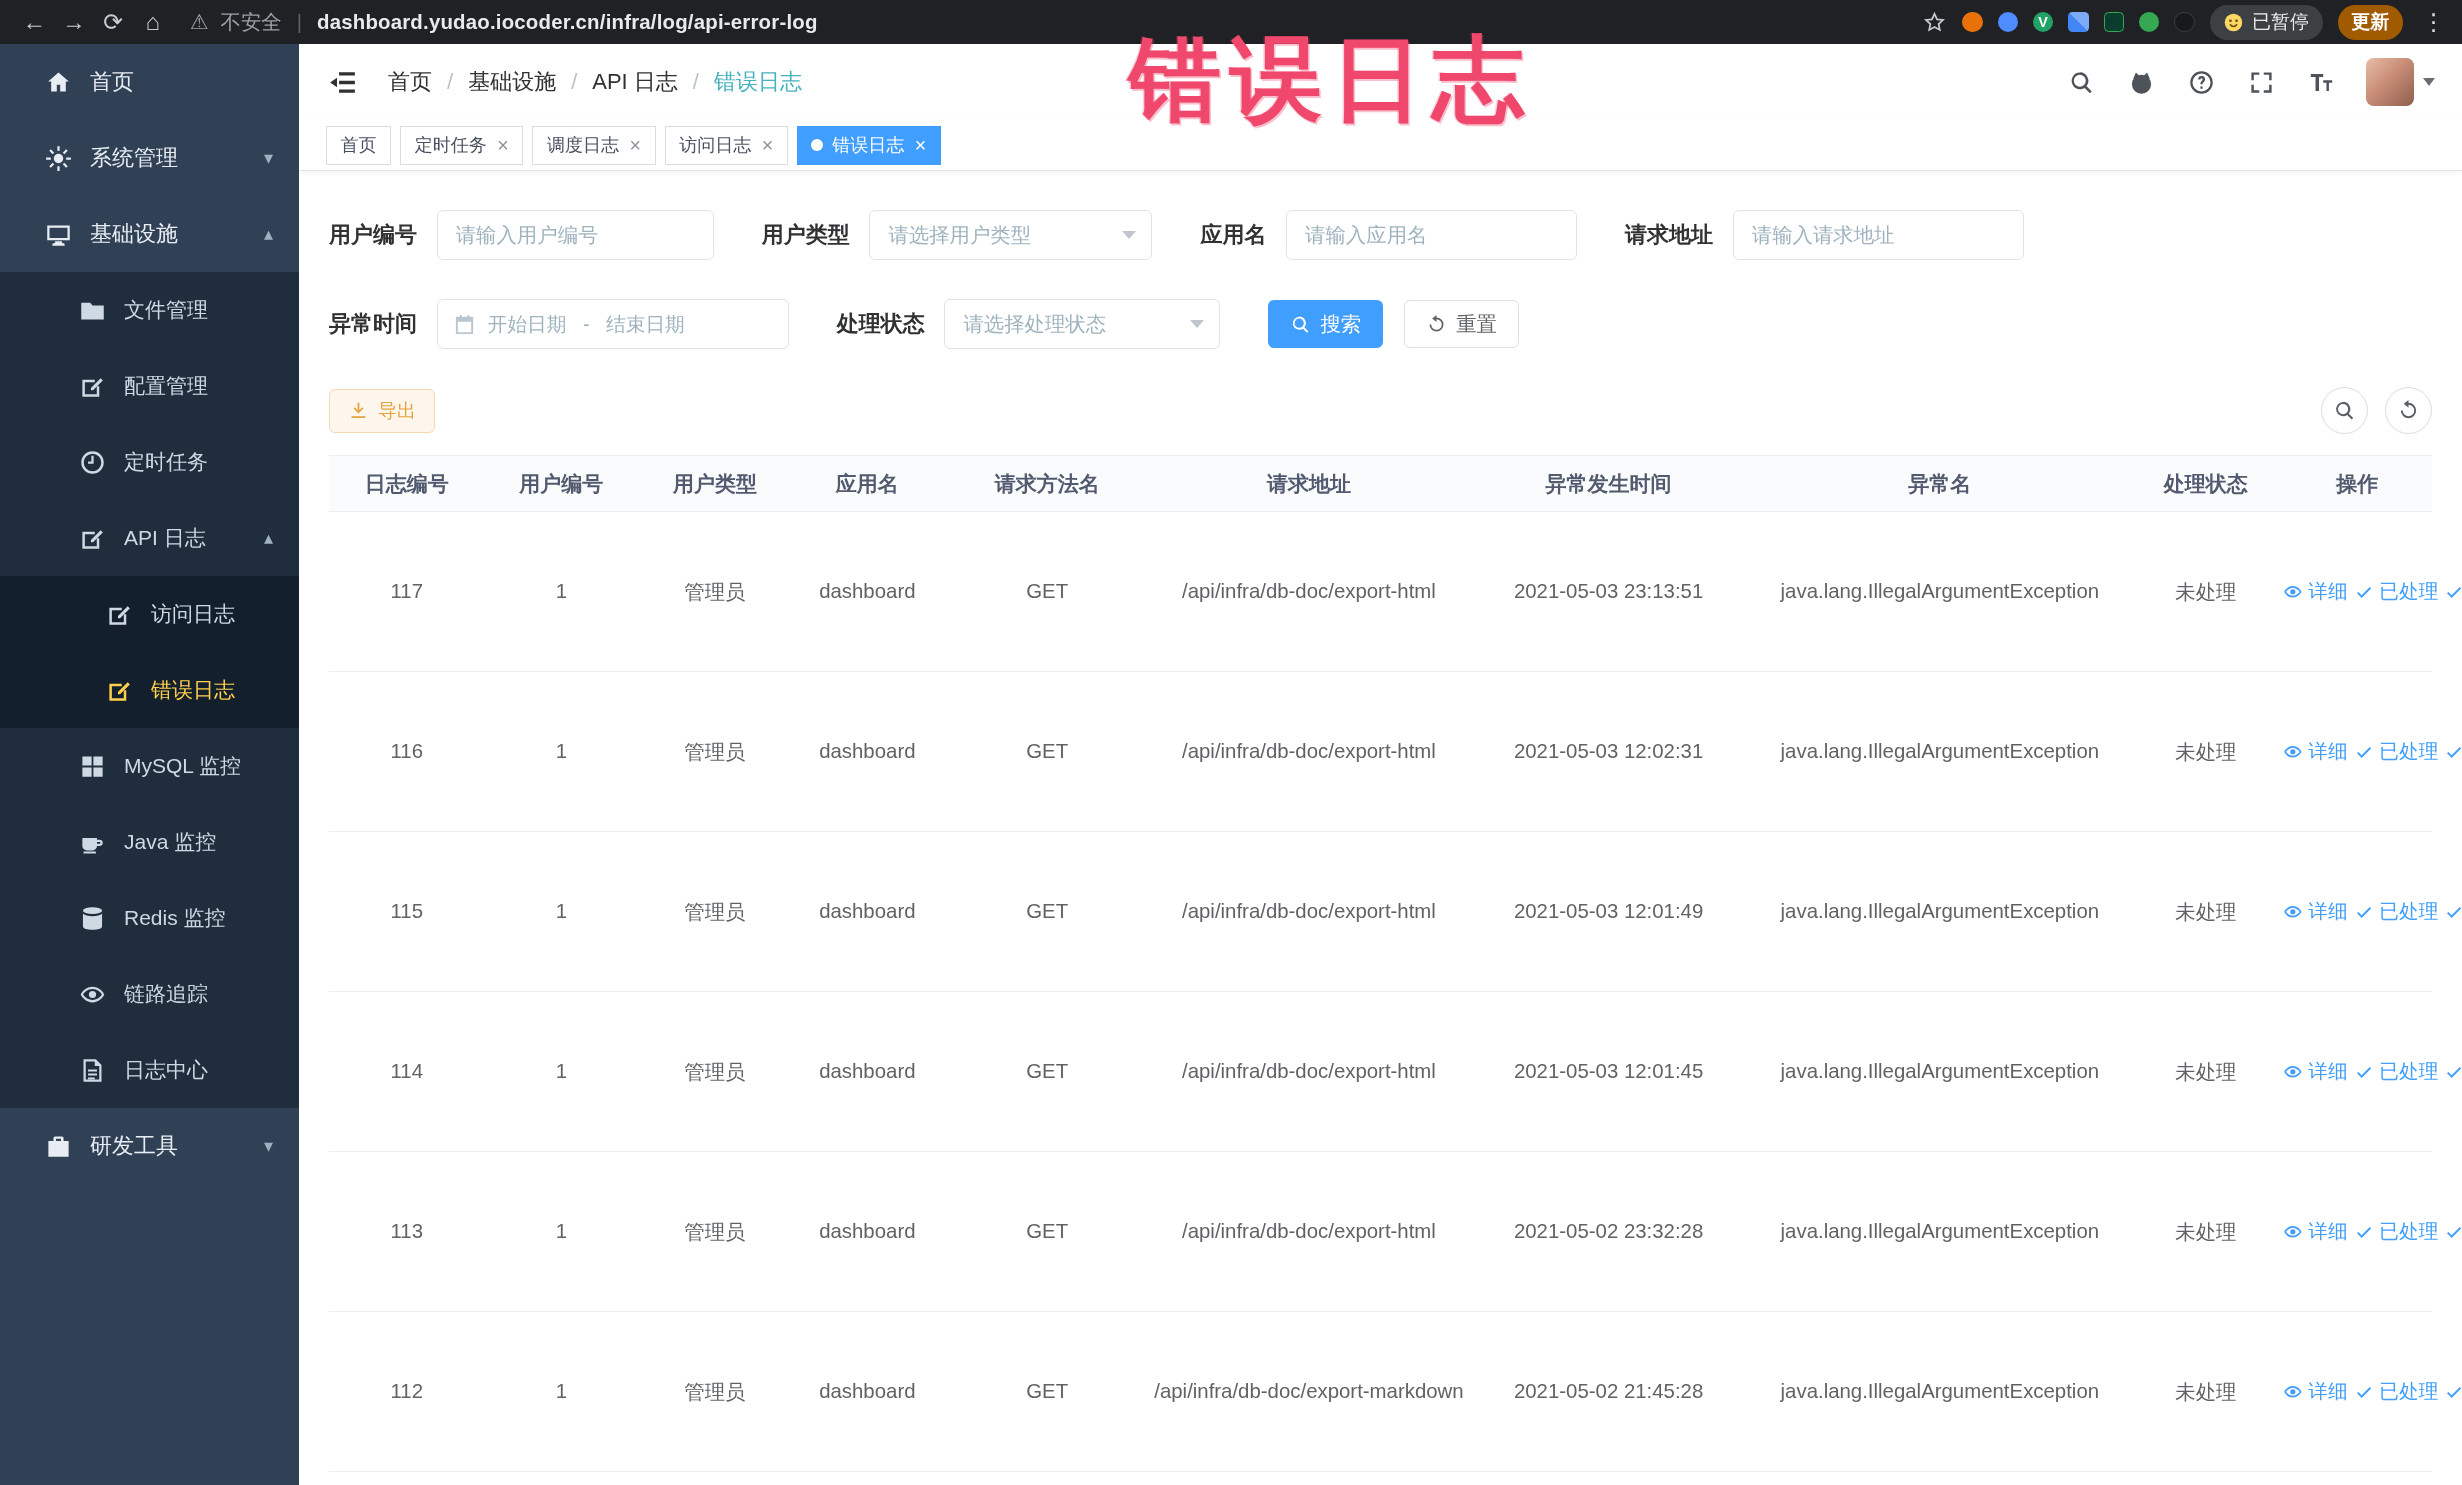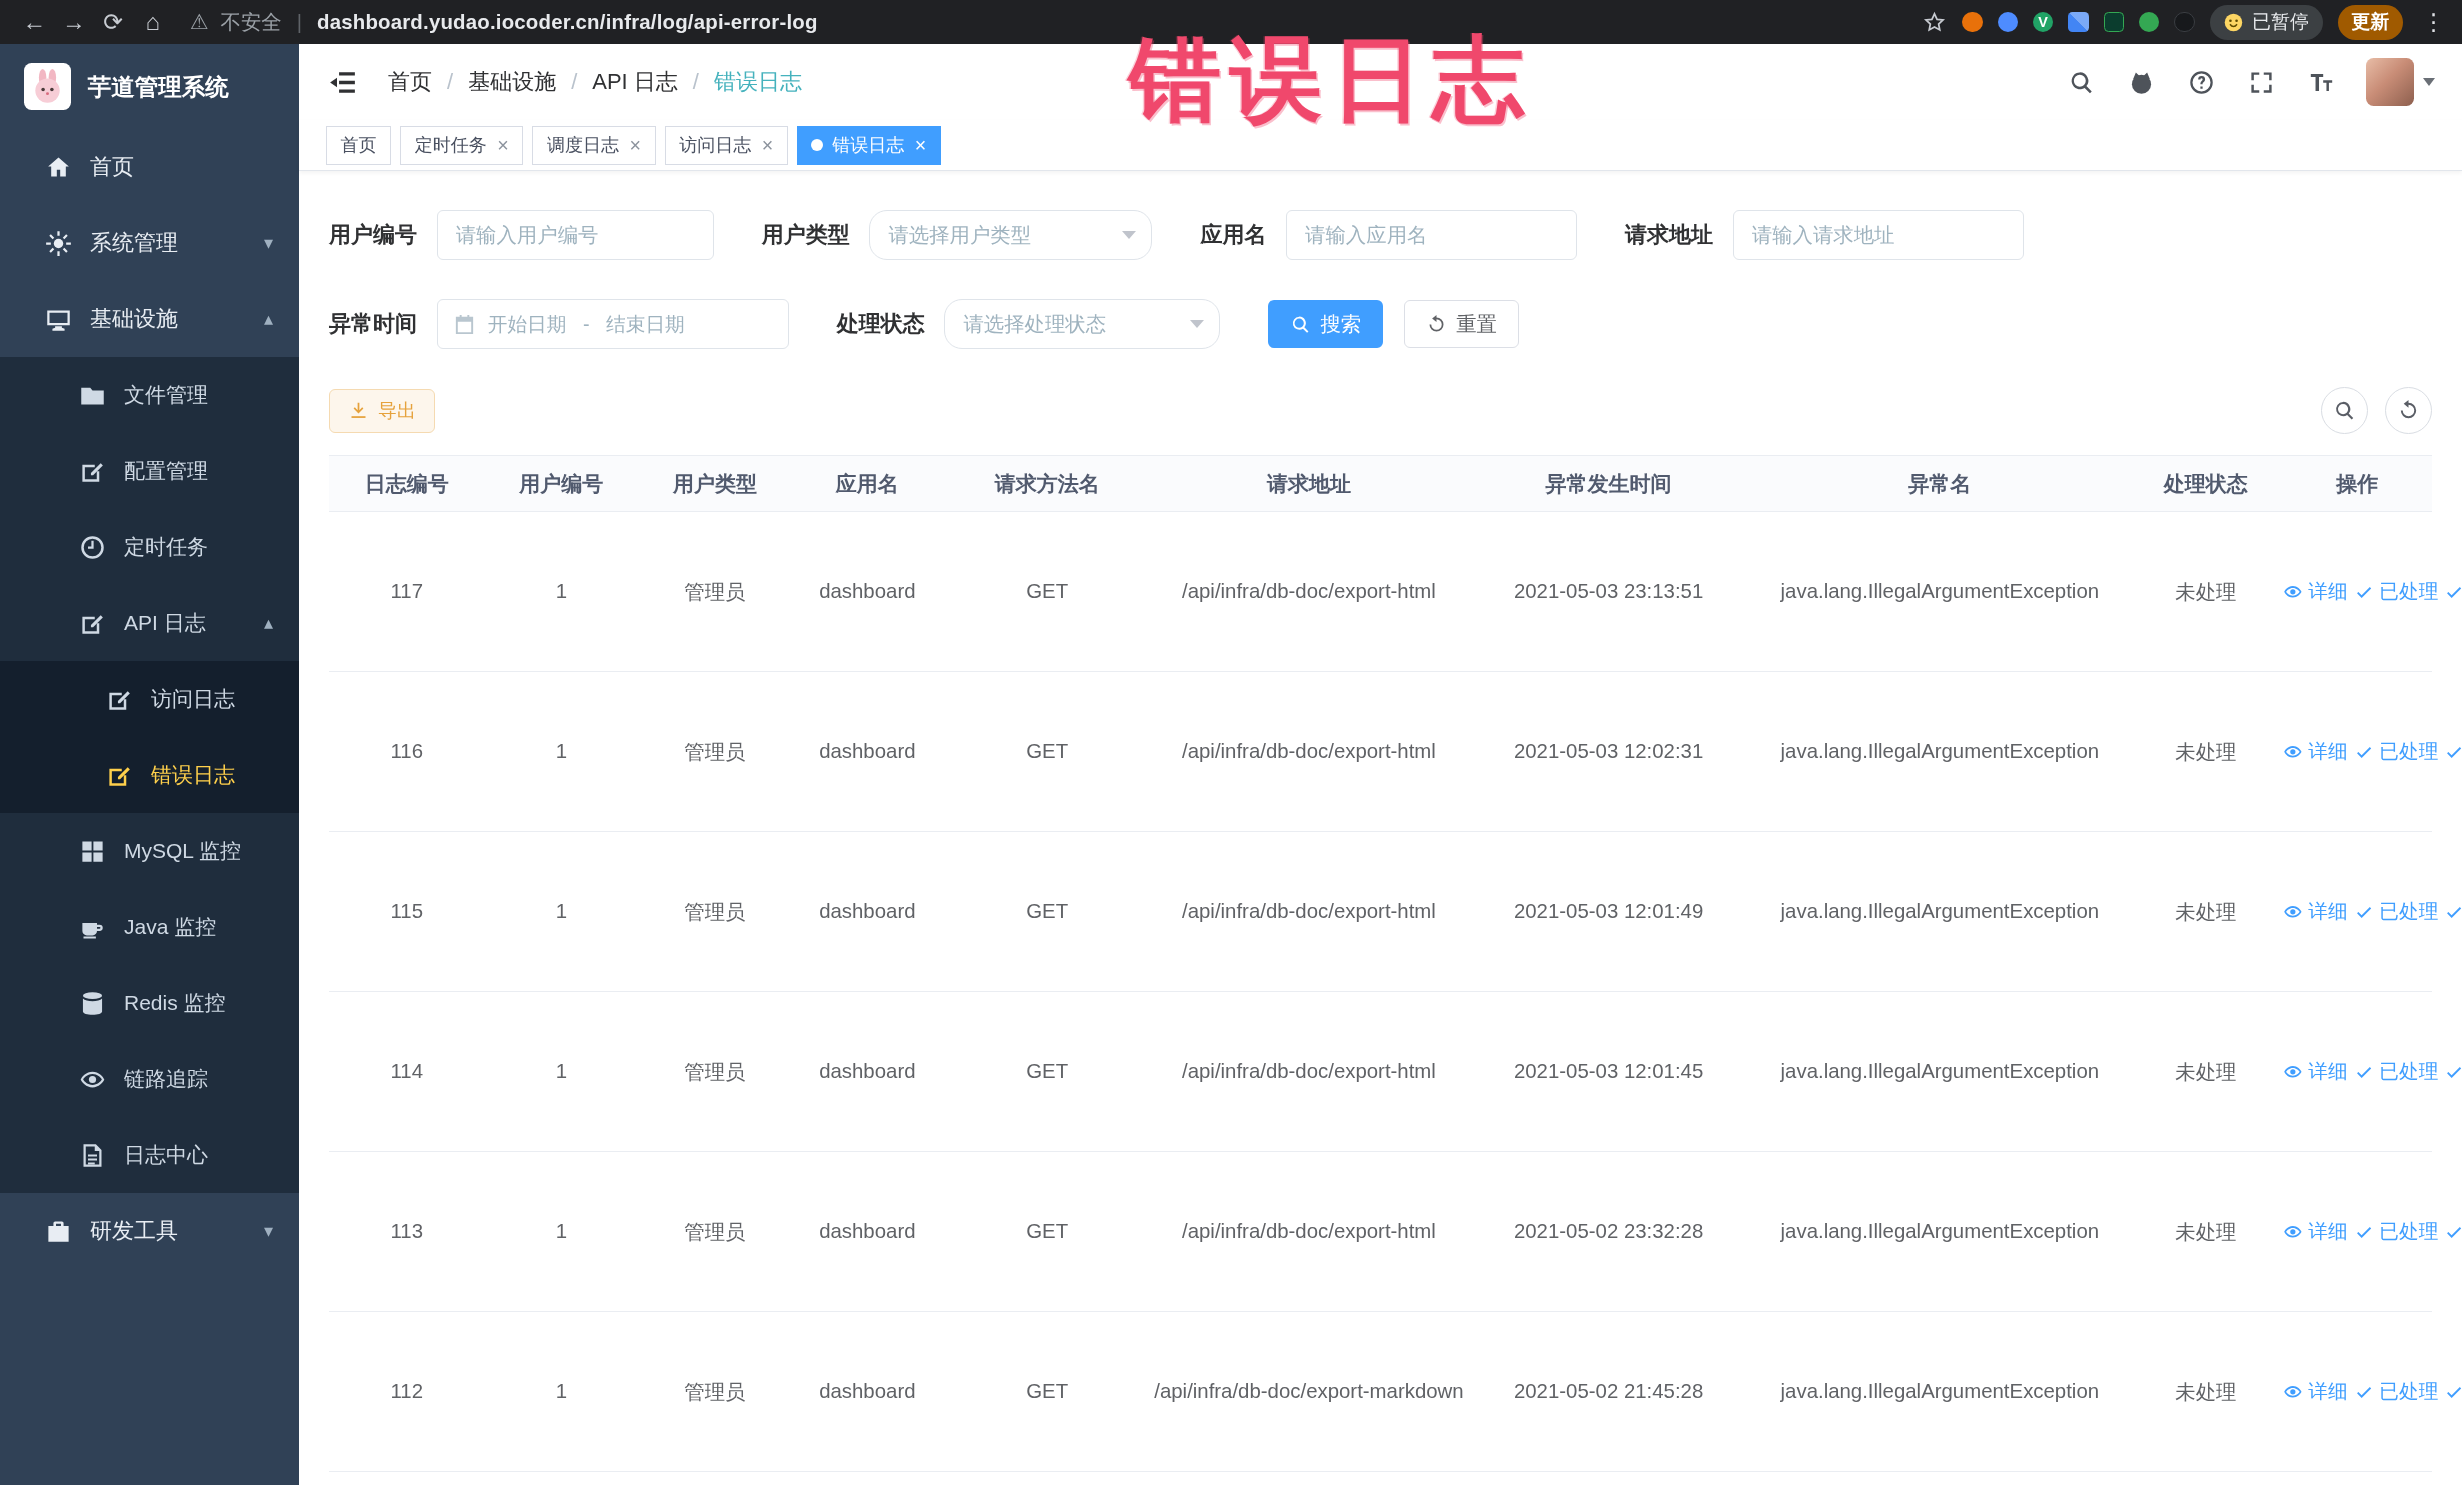--- a/index.html
+++ b/index.html
@@ -64,21 +64,21 @@
   .tag.active .tx{color:#fff}
   .tdot{width:12px;height:12px;border-radius:50%;background:#fff;display:inline-block}
 
   
   .content{padding:0 30px;flex:1;min-width:0}
   .frow{display:flex;align-items:center;margin-top:39px}
   .fgroup{display:flex;align-items:center;margin-right:48px}
   .flabel{font-weight:700;font-size:22px;color:#303133;margin-right:19.7px;white-space:nowrap}
   .tinput{height:50px;border:1.5px solid #dfe4ea;border-radius:6px;padding:12px 18px;font-size:20.4px;color:#606266;background:#fff;outline:none;font-family:inherit}
   .tinput::placeholder{color:#9fb3bf}
-  .selectbox{height:50px;border:1.5px solid #dfe4ea;border-radius:18px;padding:0 15px 0 18px;display:flex;align-items:center;justify-content:space-between;background:#fff;cursor:pointer}
+  .selectbox{height:50px;border:1.5px solid #dfe4ea;border-radius:6px;padding:0 15px 0 18px;display:flex;align-items:center;justify-content:space-between;background:#fff;cursor:pointer}
   .selectbox .ph{font-size:20.4px;color:#9fb3bf}
   .sel-arrow{width:0;height:0;border-left:7.6px solid transparent;border-right:7.6px solid transparent;border-top:8.3px solid #c0c4cc;margin-left:13.6px}
   .daterange{width:352px;height:50px;border:1.5px solid #dfe4ea;border-radius:6px;display:flex;align-items:center;gap:12px;padding:4px 15px;background:#fff;color:#9fb3bf;font-size:19.7px;cursor:pointer}
   .daterange .ic{width:23px;height:23px;color:#b9c6cf;flex-shrink:0}
   .daterange .ic svg{width:100%;height:100%;fill:currentColor}
   .dr-sep{color:#9fb3bf;flex:0 0 auto;margin:0 4.5px}
   .btn{height:48px;border-radius:6px;font-size:20.4px;display:inline-flex;align-items:center;gap:9px;padding:1px 21px;border:1.5px solid transparent;cursor:pointer;font-family:inherit;white-space:nowrap}
   .btn .bic{width:21px;height:21px;display:inline-flex}
   .btn .bic svg{width:100%;height:100%;fill:currentColor}
   .btn-primary{background:#409eff;color:#fff}
@@ -144,33 +144,20 @@
     </span>
     <span class="pill update">
       <span>更新</span>
     </span>
     <span class="kebab">⋮</span>
   </div>
 </div>
 
 <div class="app">
   <aside class="sidebar">
-    <div class="logo-row">
-      <span class="logo-img">
-          <svg viewBox="0 0 24 24" fill="currentColor" aria-hidden="true">
-            <ellipse cx="9" cy="6.5" rx="2.3" ry="5.3" fill="#f2b7c3"></ellipse>
-            <ellipse cx="15" cy="6.5" rx="2.3" ry="5.3" fill="#f2b7c3"></ellipse>
-            <circle cx="12" cy="14.5" r="7.5" fill="#f7cdd6"></circle>
-            <circle cx="9.3" cy="13.8" r="1.1" fill="#4a3a3a"></circle>
-            <circle cx="14.7" cy="13.8" r="1.1" fill="#4a3a3a"></circle>
-            <circle cx="12" cy="16.4" r=".9" fill="#d96a7d"></circle>
-          </svg>
-        </span>
-      <span class="logo-title">芋道管理系统</span>
-    </div>
     <nav id="sidebar-menu">
         <div class="menu-item depth-0">
           <span class="mi"><svg viewBox="0 0 24 24" fill="currentColor" aria-hidden="true">
               <path d="M12 3.2L2.8 11h2.7v9h5v-6h3v6h5v-9h2.7z"></path>
             </svg></span>
           <span class="mlabel">首页</span>
         </div>
         <div class="menu-item depth-0">
           <span class="mi"><svg viewBox="0 0 24 24" fill="currentColor" aria-hidden="true">
               <circle cx="12" cy="12" r="4.2"></circle>

